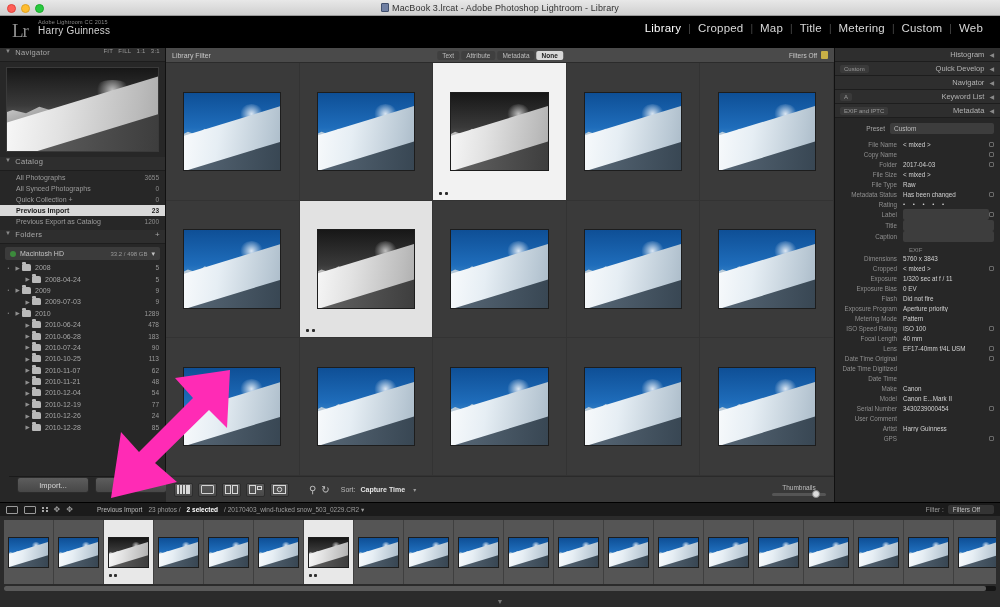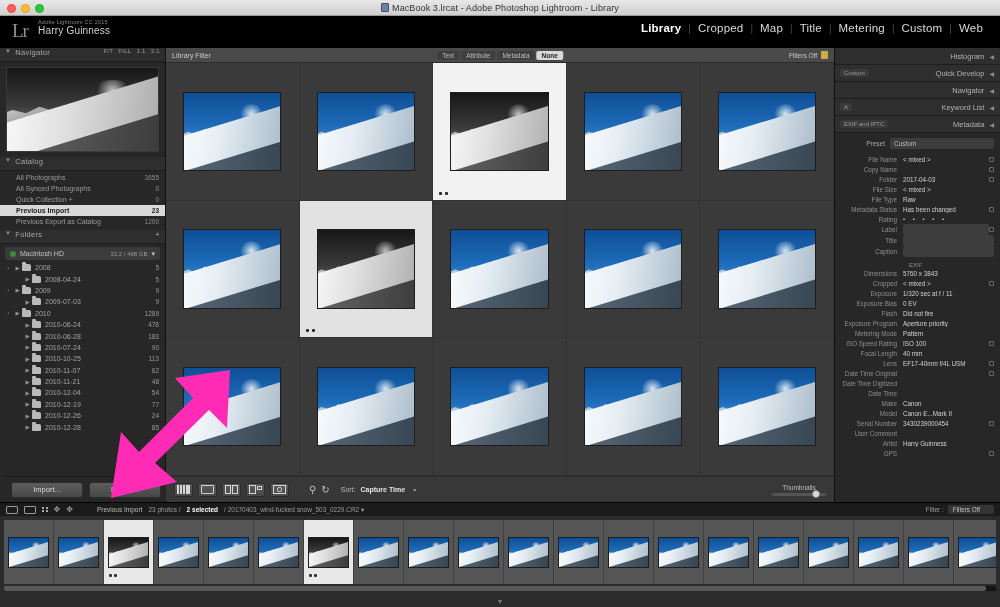--- a/index.html
+++ b/index.html
@@ -33,21 +33,21 @@
   }
   .lr-logo { position:absolute; left:12px; top:4px; font-size:19px;
     color:#8e8e8e; font-family:"Liberation Serif", serif; letter-spacing:-1px; }
   .identity { position:absolute; left:38px; top:3px; line-height:1.15; }
   .identity .small { font-size:5.5px; color:#8a8a8a; letter-spacing:.2px; }
   .identity .big { font-size:10px; color:#d2d2d2; letter-spacing:.2px; }
   .modules { position:absolute; right:10px; top:6px; display:flex;
      align-items:center; gap:0; }
   .modules .m { font-size:11.5px; color:#d9d9d9; padding:0 7px; cursor:pointer;
      letter-spacing:.2px; }
-  .modules .m.active { color:#fff; font-weight:bold; }
+  .modules .m.active { color:#fff; font-weight:normal; }
   .modules .sep { color:#4a4a4a; font-size:10px; }
 
   
   .main { position:absolute; left:0; top:48px; width:1000px; height:454px; }
 
   
   .left { position:absolute; left:0; top:0; width:166px; height:454px;
     background:#272727; border-right:1px solid #111; }
   .panel-hd {
     height:14px; background:#2e2e2e; border-bottom:1px solid #1d1d1d;
@@ -76,22 +76,22 @@
     color:#a5a5a5; padding-right:6px; }
   .frow .dis { width:9px; text-align:center; font-size:5px; color:#7d7d7d; }
   .frow .arw { width:9px; text-align:center; font-size:5.5px; color:#8f8f8f; }
   .fldicon { width:9px; height:7px; background:#b9b9b9; border-radius:1px 2px 1px 1px;
      margin-right:4px; position:relative; flex:none;}
   .fldicon:after{content:"";position:absolute;left:0;top:-2px;width:4px;height:2px;
      background:#b9b9b9;border-radius:1px 1px 0 0;}
   .frow .cnt{margin-left:auto;font-size:6.5px;color:#9a9a9a;}
 
   
-  .left-btns { position:absolute; left:3px; bottom:0; width:166px; height:26px;
-    background:#272727; display:flex; align-items:center; gap:6px;
+  .left-btns { position:absolute; left:9px; bottom:0; width:166px; height:26px;
+    background:#272727; display:flex; align-items:flex-start; gap:6px;
     padding:0 8px; border-top:1px solid #1a1a1a;}
   .btn {
     flex:1; height:16px; border-radius:3px;
     background:linear-gradient(#5d5d5d,#474747);
     border:1px solid #2c2c2c; color:#d8d8d8; font-size:7.5px;
     display:flex; align-items:center; justify-content:center; cursor:pointer;
   }
 
   
   .center { position:absolute; left:166px; top:0; width:668px; height:454px;
@@ -133,21 +133,21 @@
   .thumbsl{margin-left:auto;display:flex;flex-direction:column;align-items:center;}
   .thumbsl .t{font-size:6.5px;color:#bdbdbd;}
   .slider{width:54px;height:3px;background:#555;border-radius:2px;position:relative;margin-top:2px;}
   .slider .kn{position:absolute;right:6px;top:-3px;width:8px;height:8px;border-radius:50%;
     background:#dcdcdc;border:1px solid #888;}
 
   
   .right { position:absolute; right:0; top:0; width:166px; height:454px;
     background:#272727; border-left:1px solid #111; }
   .r-hd { height:14px; background:#2e2e2e; border-bottom:1px solid #1d1d1d;
-    display:flex; align-items:center; justify-content:flex-end; padding:8px 6px;
+    display:flex; align-items:center; justify-content:flex-end; padding:0 6px;
     font-size:7.5px; color:#b2b2b2; position:relative;}
   .r-hd .tri{margin-left:5px;font-size:6px;color:#8a8a8a;}
   .r-hd .lf{position:absolute;left:5px;font-size:6px;color:#9a9a9a;
     background:#3a3a3a;border-radius:2px;padding:1px 4px;}
   .meta-preset{display:flex;align-items:center;height:13px;margin:4px 6px;
     font-size:6.5px;color:#a8a8a8;}
   .meta-preset .lbl{width:44px;text-align:right;margin-right:5px;}
   .meta-preset .fld{flex:1;height:11px;background:#3d3d3d;border-radius:2px;
     display:flex;align-items:center;padding:0 4px;font-size:6.5px;color:#bcbcbc;}
   .mrow{display:flex;align-items:center;min-height:10px;font-size:6.3px;padding:0 6px 0 0;}

